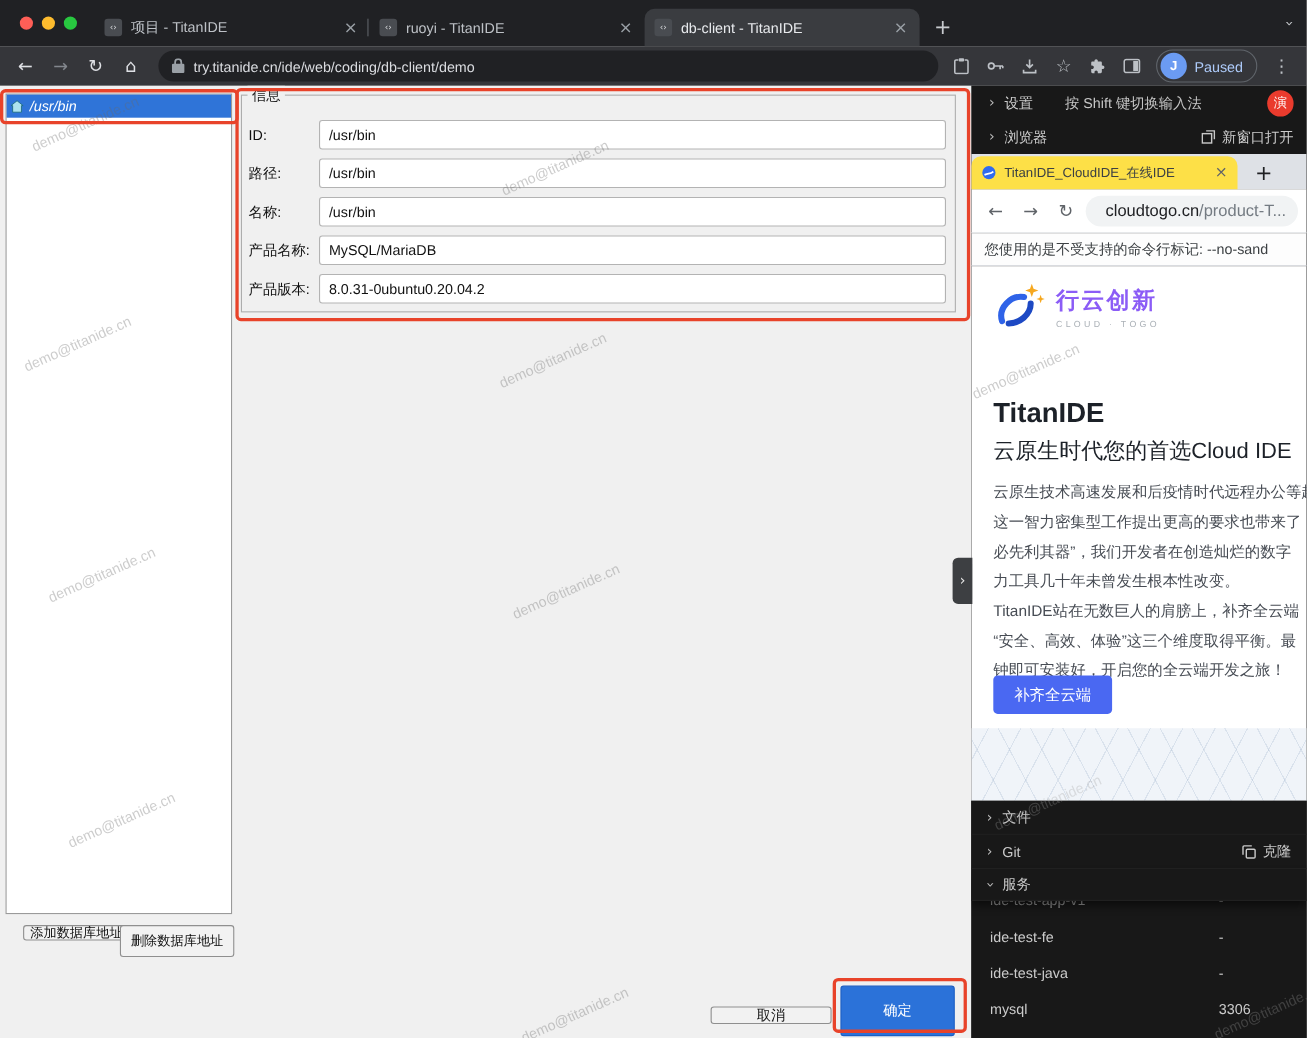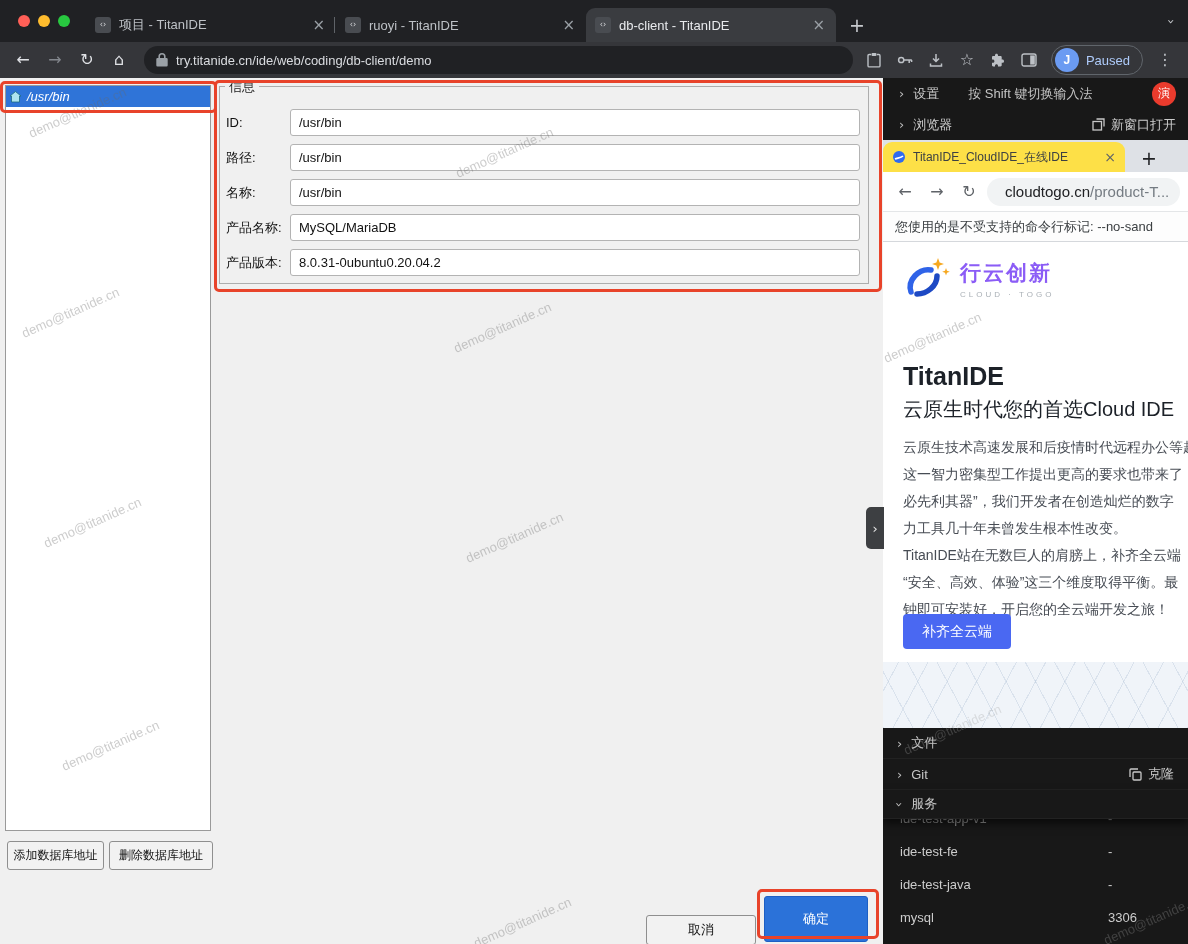--- a/index.html
+++ b/index.html
@@ -221,24 +221,24 @@
       <div class="form-row" style="top:127px">
         <span class="form-label">产品名称:</span>
         <input class="form-input" value="MySQL/MariaDB" style="">
       </div>
       <div class="form-row" style="top:162px">
         <span class="form-label">产品版本:</span>
         <input class="form-input" value="8.0.31-0ubuntu0.20.04.2" style="">
       </div>
     </div>
 
-    <div class="btn" style="left:7px;top:763px;width:97px;height:29px">添加数据库地址</div>
+    <div class="btn" style="left:21px;top:763px;width:97px;height:14px">添加数据库地址</div>
     <div class="btn" style="left:109px;top:763px;width:104px;height:29px">删除数据库地址</div>
 
-    <div class="btn big" style="left:646px;top:837px;width:110px;height:30px">取消</div>
+    <div class="btn big" style="left:646px;top:837px;width:110px;height:16px">取消</div>
     <div class="btn big primary" style="left:764px;top:818px;width:104px;height:46px">确定</div>
 
     <div class="anno" style="left:0;top:3px;width:211px;height:26px"></div>
     <div class="anno" style="left:214px;top:2px;width:662px;height:206px"></div>
     <div class="anno" style="left:757px;top:811px;width:116px;height:44px"></div>
   </div>
 
   <div class="collapse-handle">
       <span class="ico">›</span>
     </div>

